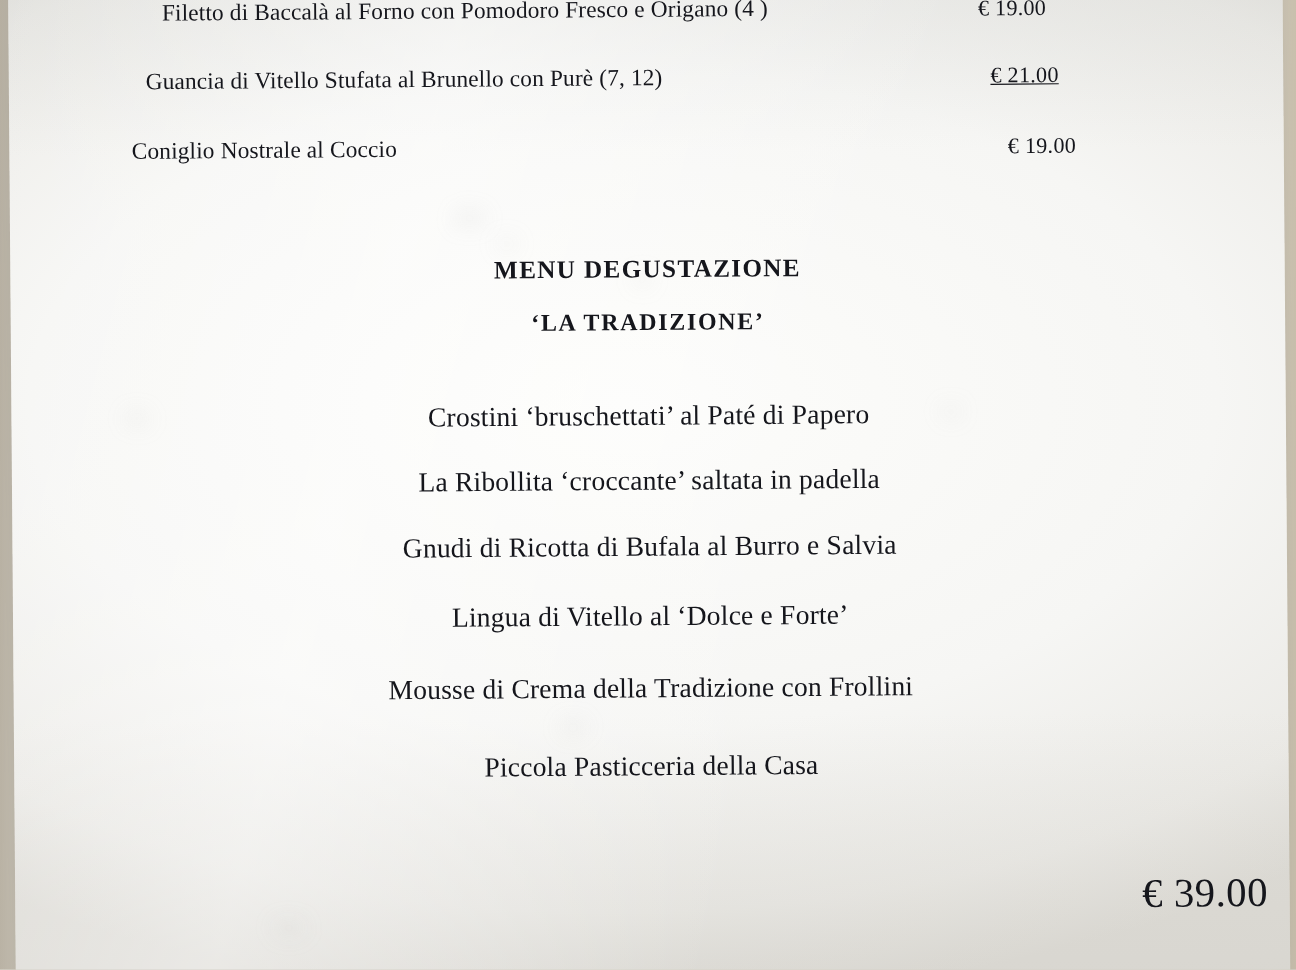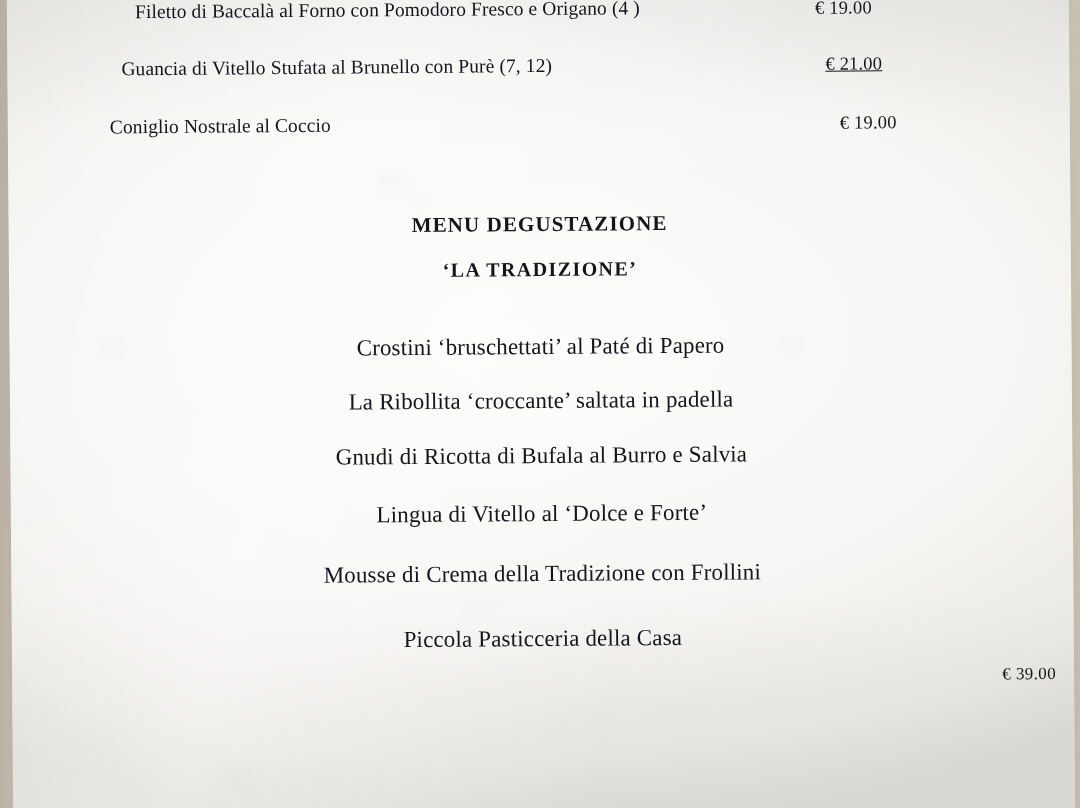--- a/index.html
+++ b/index.html
@@ -114,22 +114,22 @@
     position: absolute;
     width: 1062px;
     text-align: center;
     font-size: 23px;
     letter-spacing: 0.15px;
   }
 
   #tasting-price {
     position: absolute;
     right: 18px;
-    top: 698px;
-    font-size: 17px;
+    top: 760px;
+    font-size: 34px;
     letter-spacing: 0.4px;
   }
 </style>
 </head>
 <body>
 
 <div id="photo">
 
   <div id="bg-top"></div>
   <div id="bg-left"></div>

